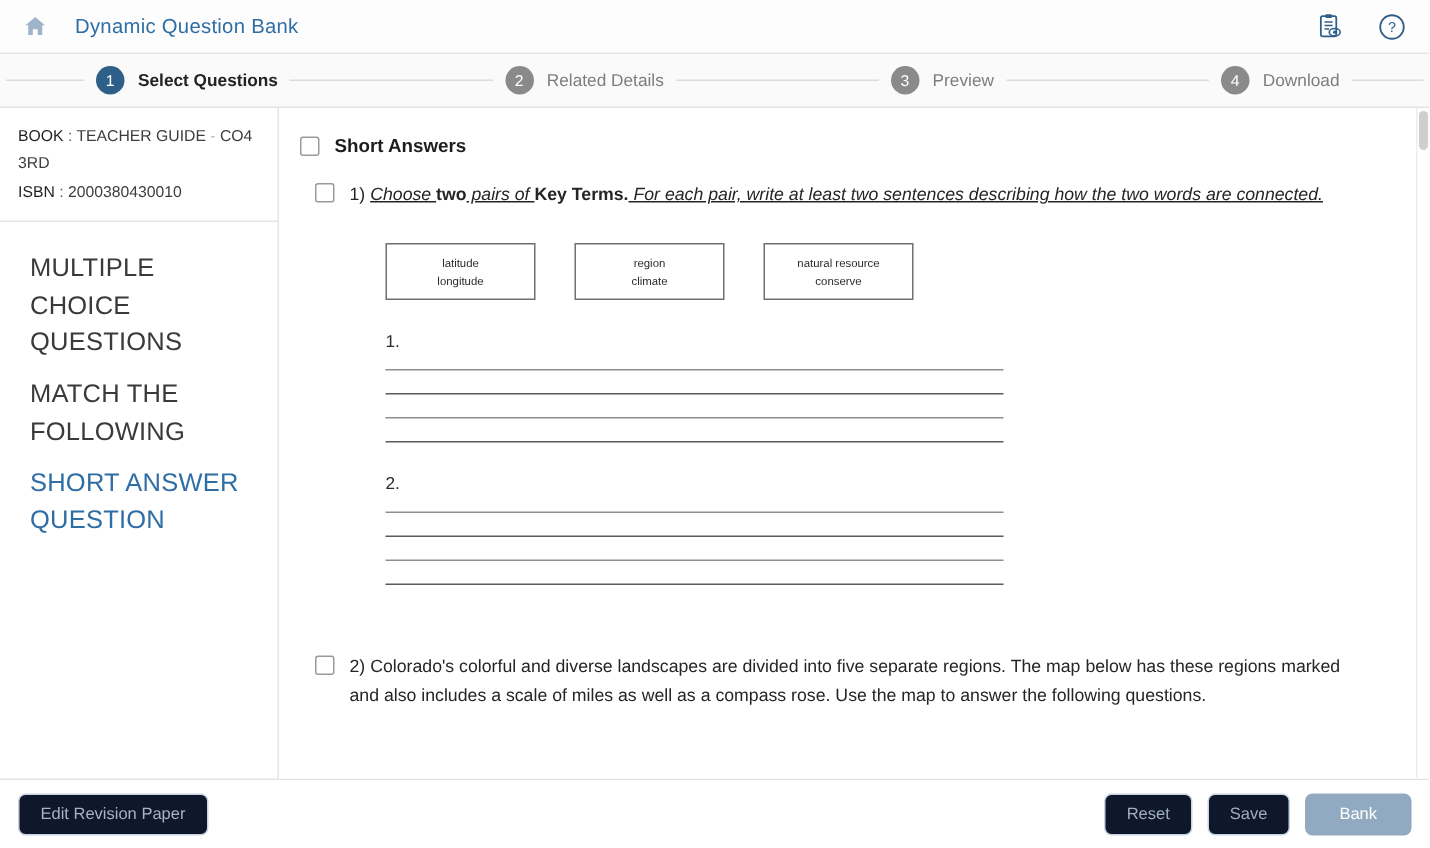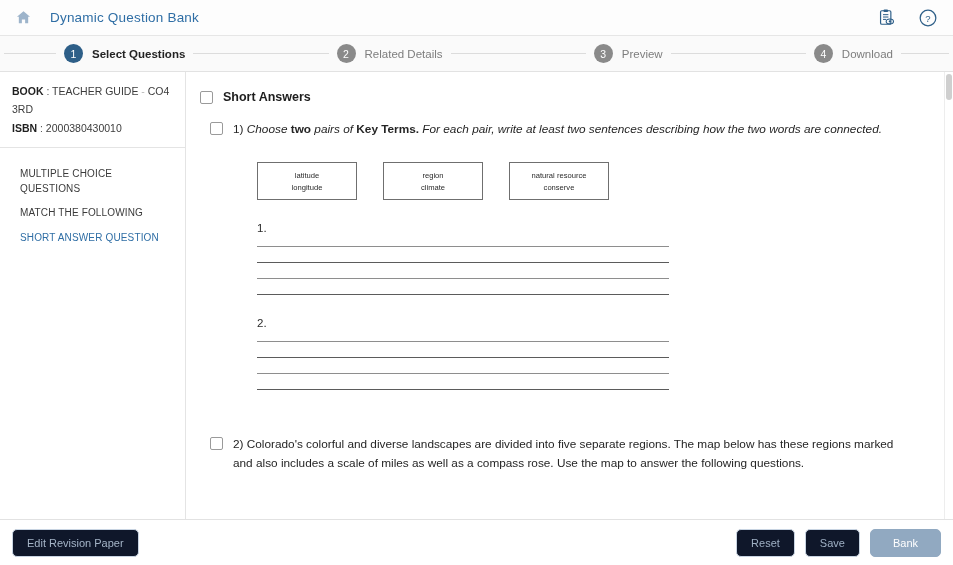--- a/index.html
+++ b/index.html
@@ -102,26 +102,26 @@
     display: flex;
     flex-direction: column;
   }
   .book-meta {
     padding: 10px 12px 10px 12px;
     border-bottom: 1px solid #e4e4e4;
     font-size: 10.5px;
     color: #3c3c3c;
     line-height: 1.75;
   }
-  .book-meta .k { font-weight: bold; color: #1f1f1f; }
+  .book-meta .k { font-weight: normal; color: #1f1f1f; }
   .book-meta .sep { color: #555; }
   .book-meta .dash { color: #b9b9b9; }
   .nav-list { padding: 14px 0 0 0; }
   .nav-item {
-    font-size: 10px;
+    font-size: 17px;
     color: #3a3a3a;
     padding: 5px 12px 5px 20px;
     line-height: 1.45;
     cursor: pointer;
     letter-spacing: .15px;
   }
   .nav-item.selected { color: #2f6ea5; }
 
   
   .content-wrap {
@@ -166,21 +166,21 @@
     margin-left: 10px;
   }
   .question .cbx { margin-top: 2px; }
   .q-body { flex: 1 1 auto; min-width: 0; }
   .q-text {
     font-size: 11.8px;
     line-height: 1.55;
     color: #252525;
   }
   .q-text .num { font-style: normal; }
-  .i { font-style: italic; }
+  .i { font-style: italic; text-decoration: underline; }
   .b { font-weight: bold; font-style: normal; }
 
   
   .term-row {
     display: flex;
     gap: 26px;
     margin: 24px 0 0 24px;
   }
   .term-box {
     width: 100px;

